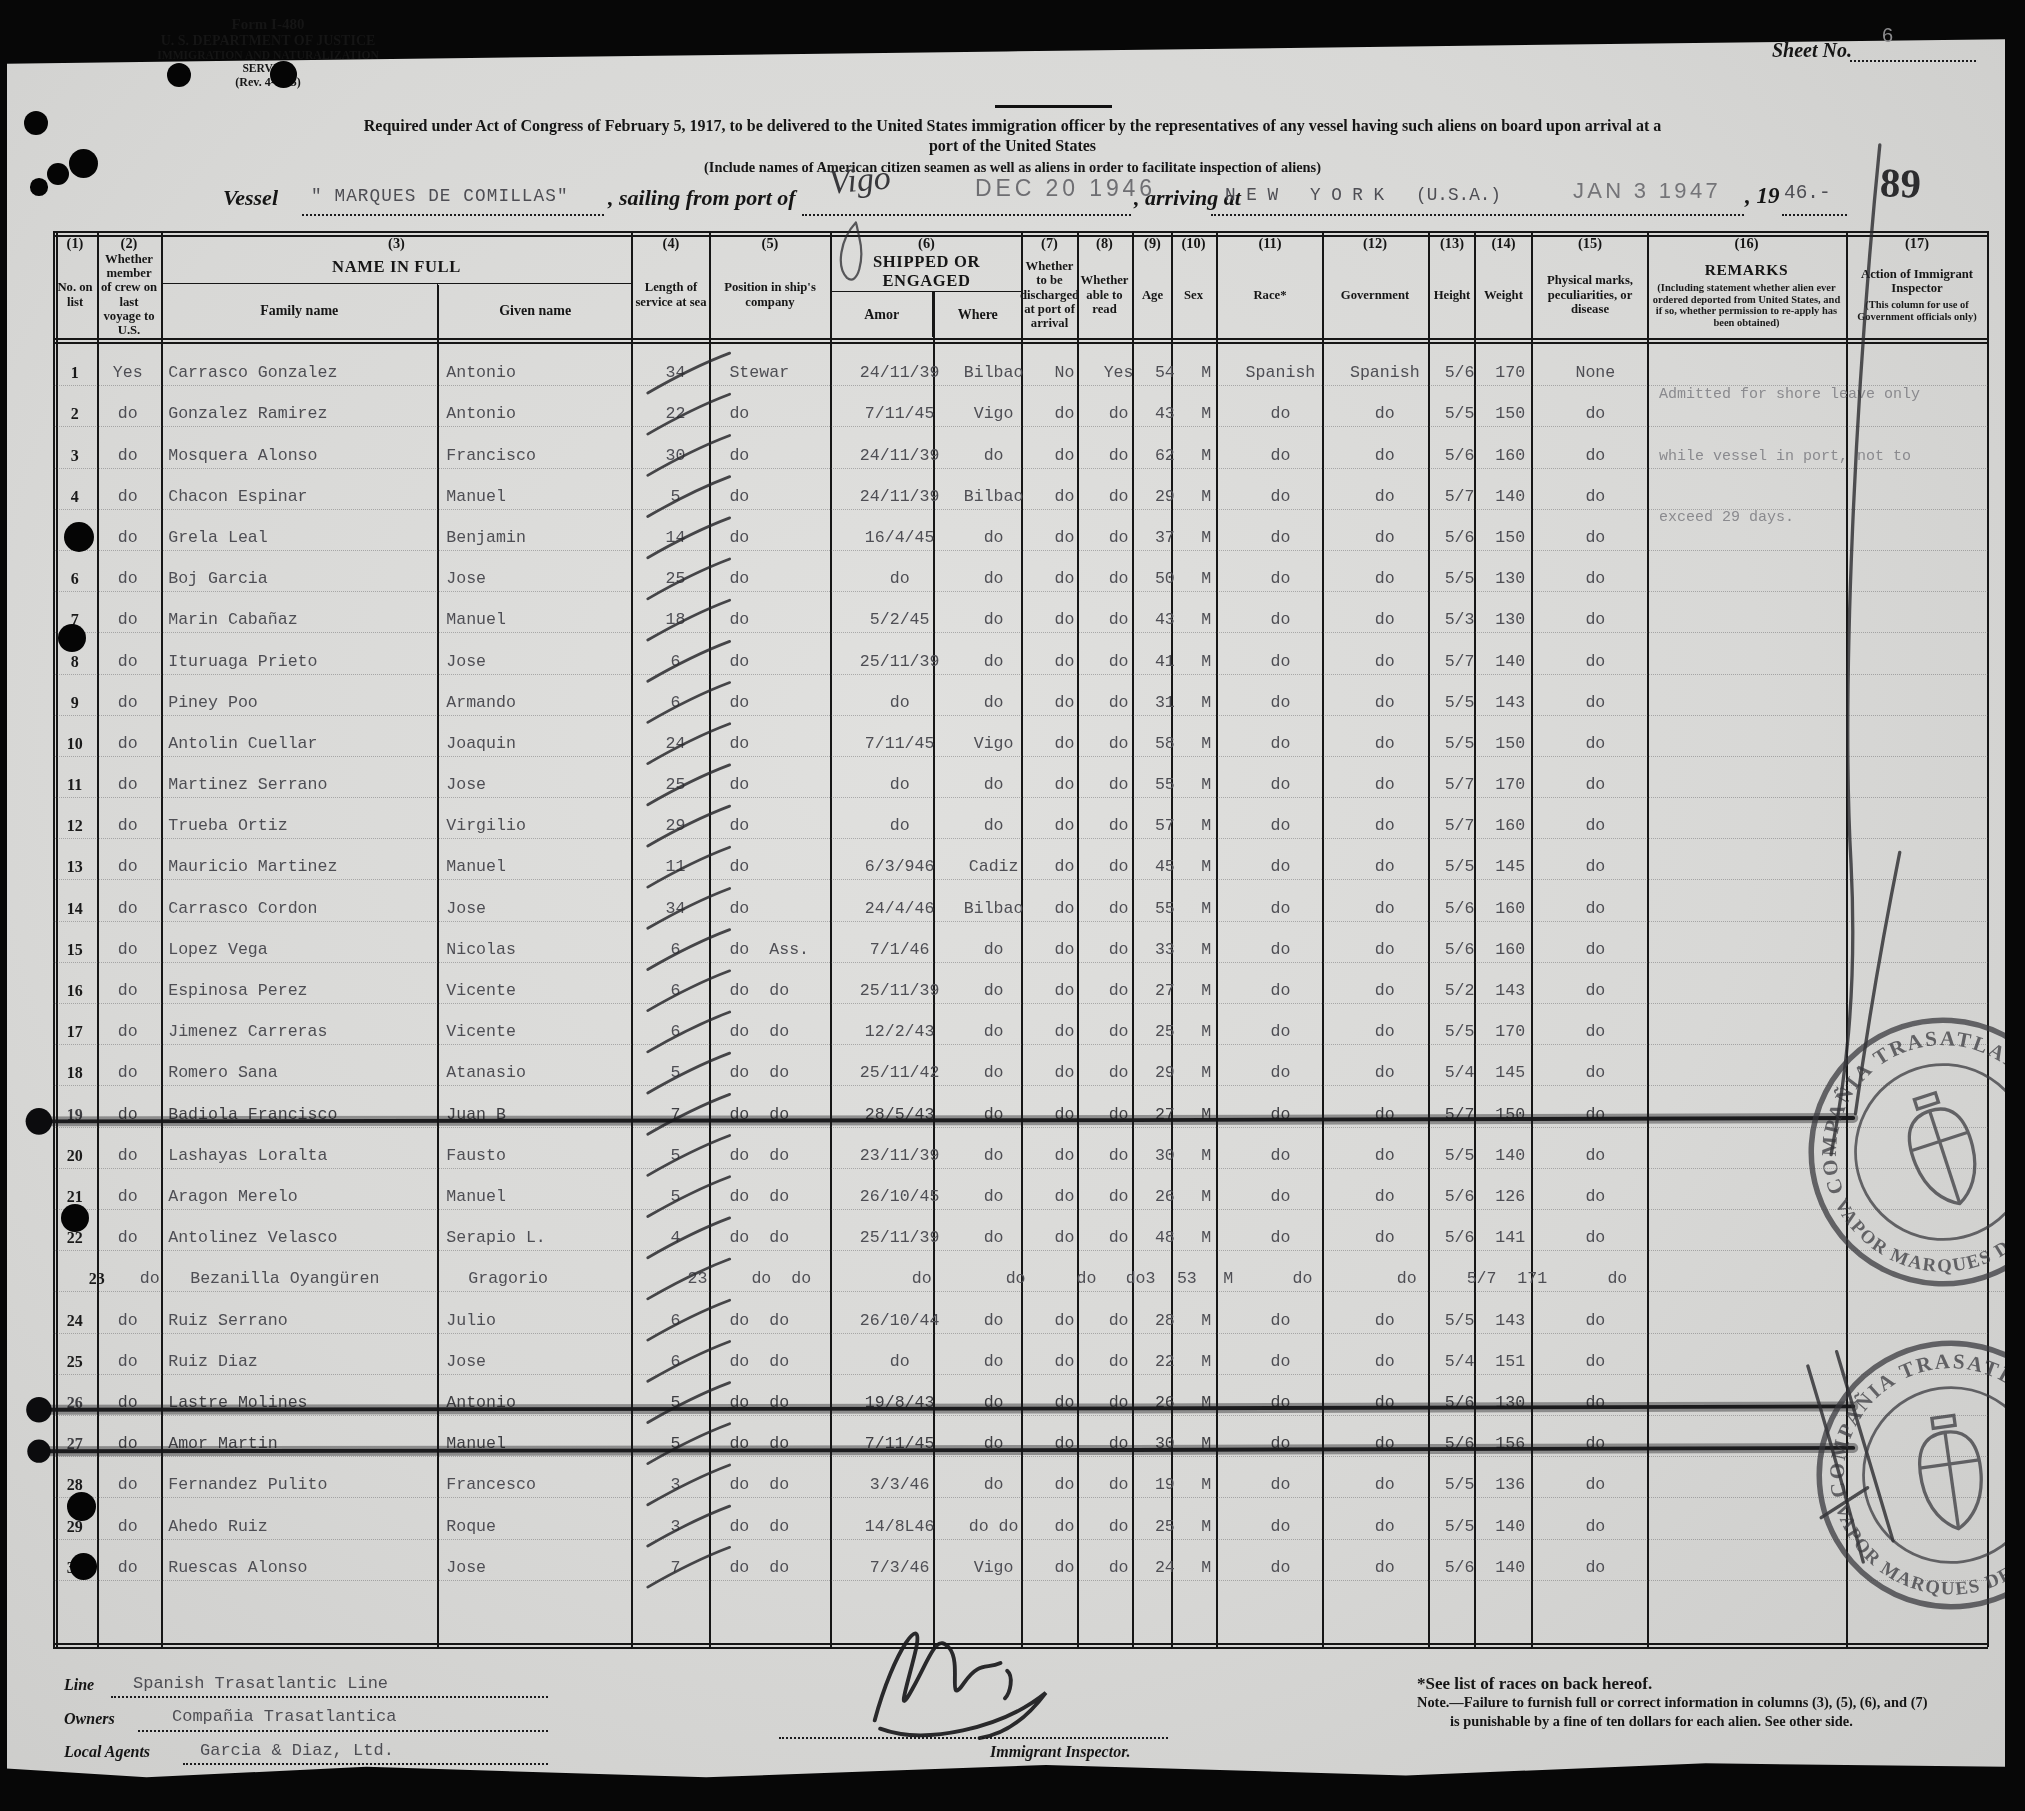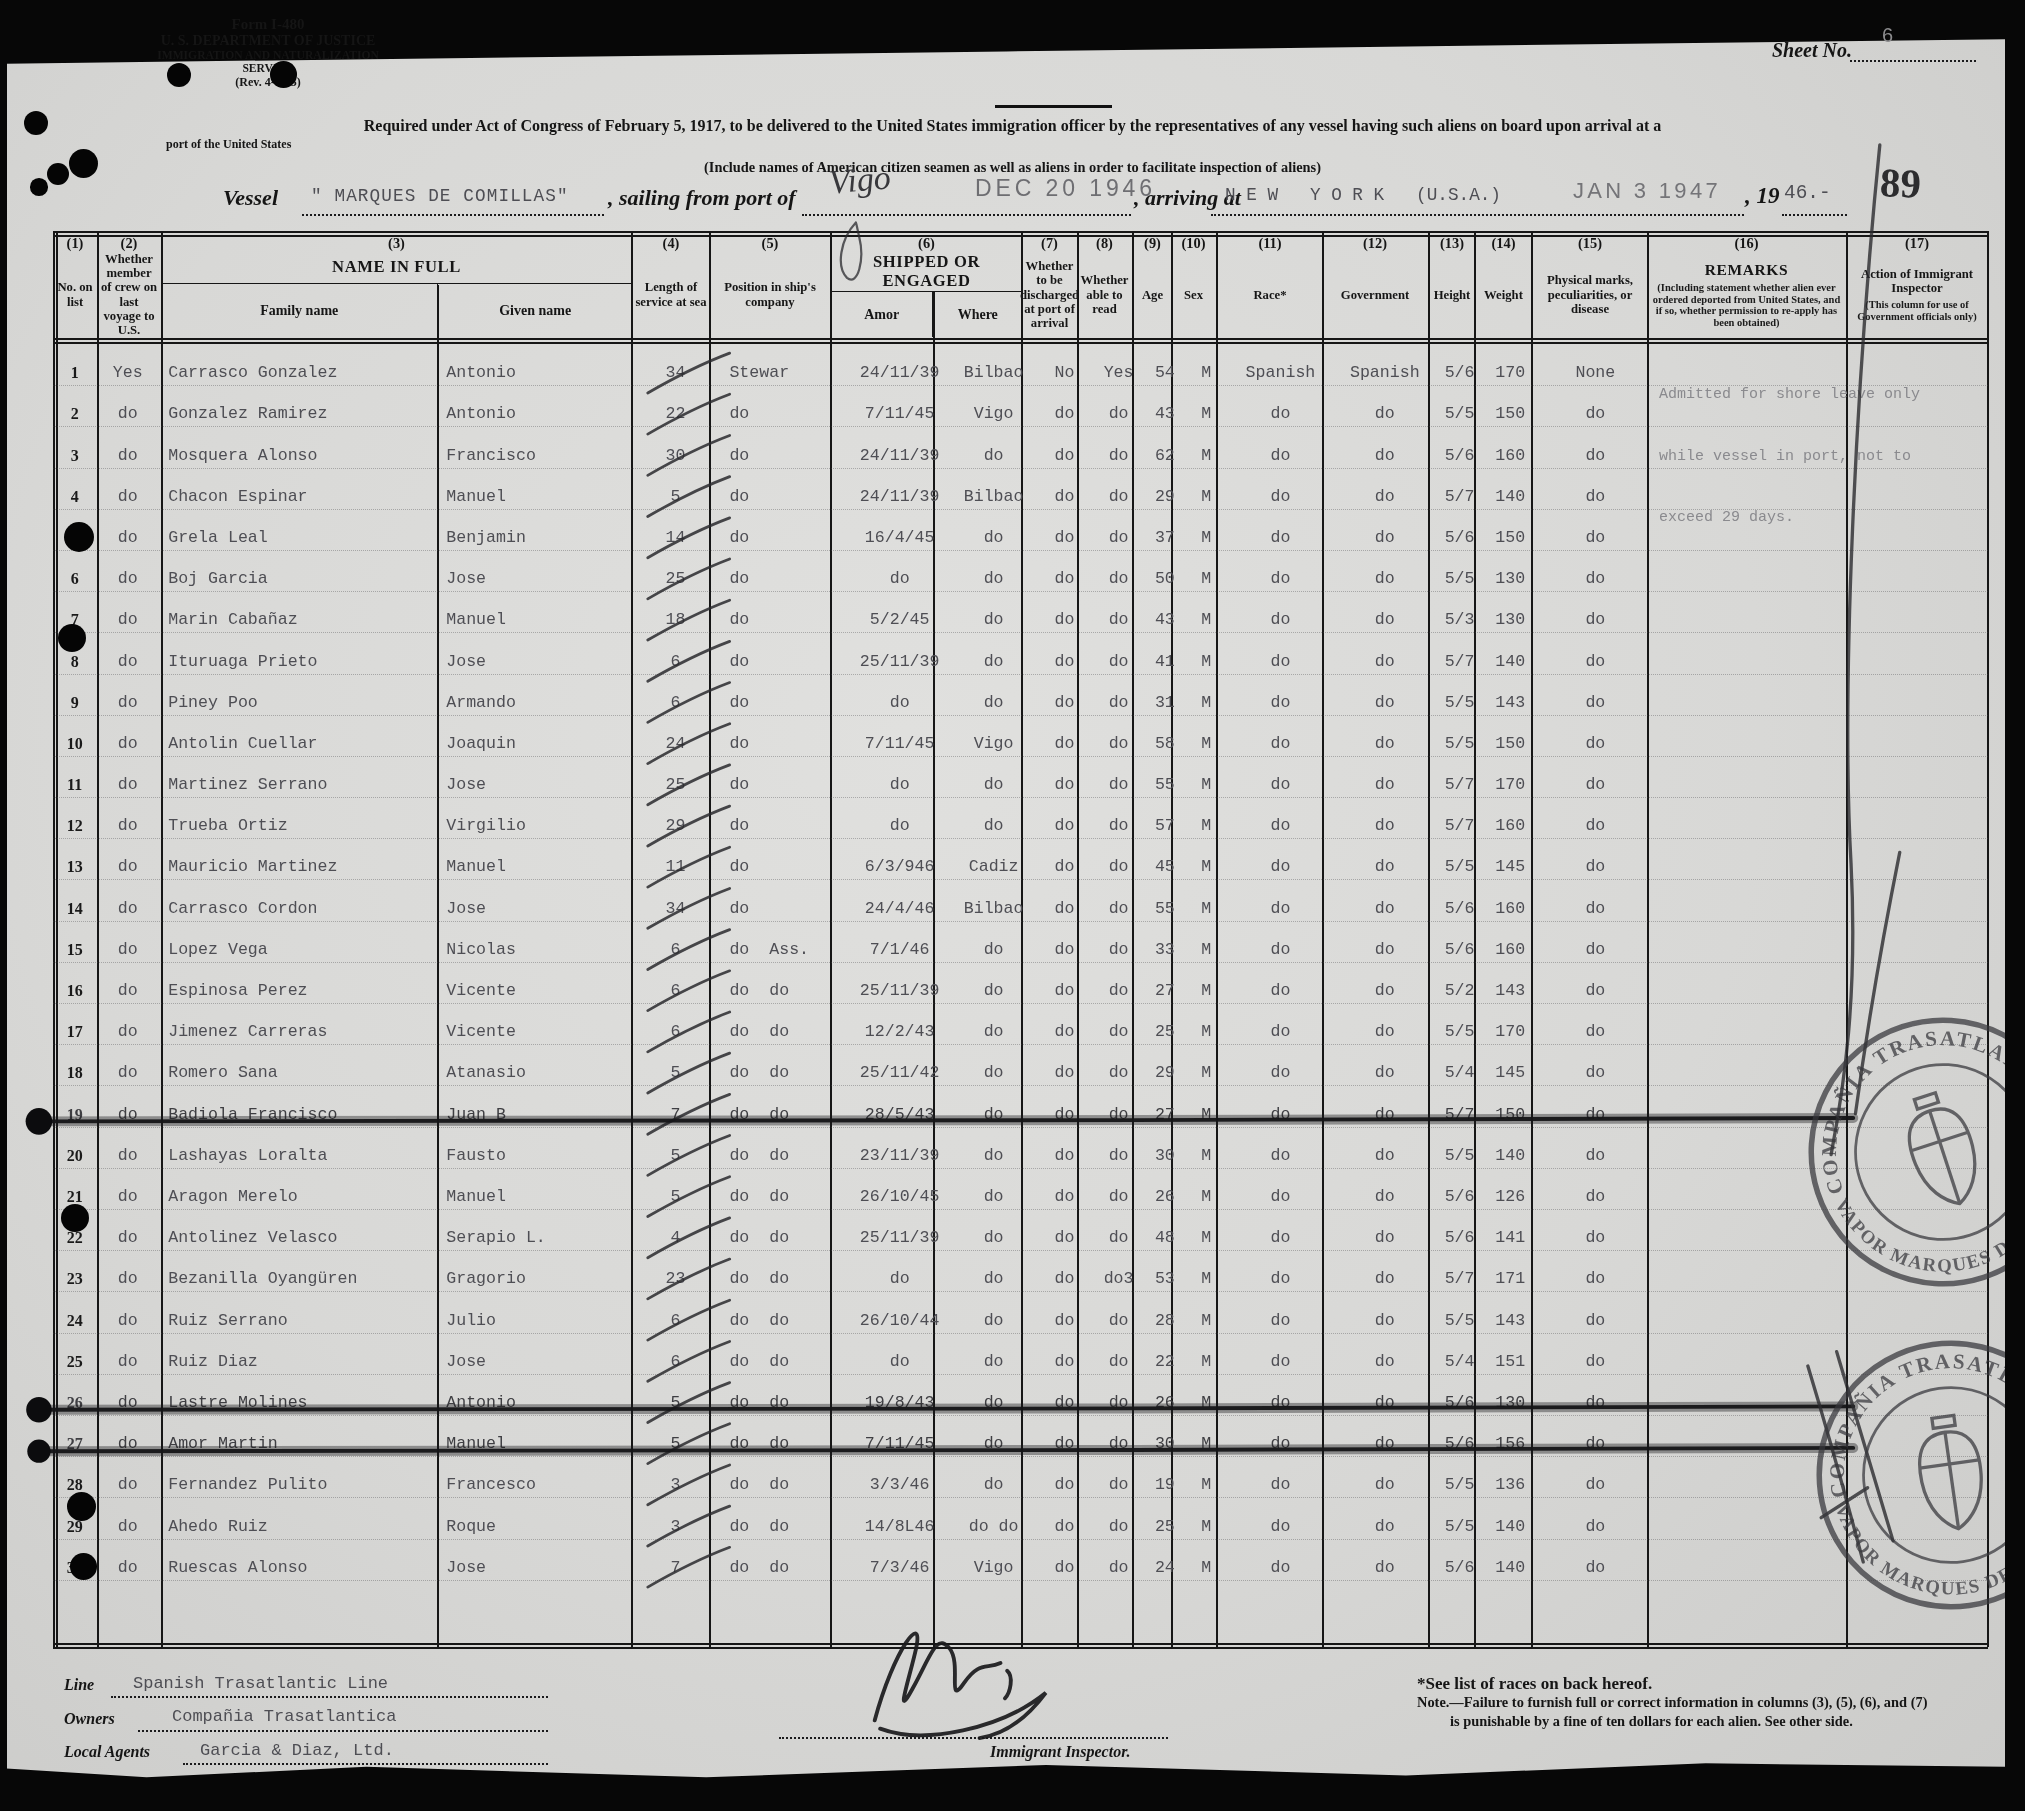--- a/index.html
+++ b/index.html
@@ -60,21 +60,21 @@
     <div style="font-size:12px;">(Rev. 4-1-45)</div>
   </div>
 
   <div class="abs ser it" style="left:1772px;top:39px;font-size:20px;z-index:3;">Sheet No.</div>
   <div class="dot" style="left:1850px;top:60px;width:126px;"></div>
   <div class="abs" style="left:1882px;top:24px;font-size:20px;color:#8b8b8d;font-family:'Liberation Sans','DejaVu Sans',sans-serif;z-index:3;">6</div>
   <div class="abs ser" style="left:1880px;top:159px;font-size:41px;color:#2d2d2f;transform:rotate(2deg);z-index:4;">89</div>
 
   <div class="abs" style="left:995px;top:105px;width:117px;height:2.8px;background:#111;z-index:3;"></div>
   <div class="abs ser" style="left:166px;top:117px;width:1693px;text-align:center;font-size:16px;z-index:3;">Required under Act of Congress of February 5, 1917, to be delivered to the United States immigration officer by the representatives of any vessel having such aliens on board upon arrival at a</div>
-  <div class="abs ser" style="left:166px;top:137px;width:1693px;text-align:left;font-size:12px;z-index:3;">port of the United States</div>
+  <div class="abs ser" style="left:166px;top:137px;width:1693px;text-align:center;font-size:16px;z-index:3;">port of the United States</div>
   <div class="abs ser" style="left:166px;top:159px;width:1693px;text-align:center;font-size:14.4px;z-index:3;">(Include names of American citizen seamen as well as aliens in order to facilitate inspection of aliens)</div>
 
   <div class="abs ser it" style="left:223px;top:185px;font-size:22px;z-index:3;">Vessel</div>
   <div class="dot" style="left:302px;top:214px;width:302px;"></div>
   <div class="abs mono" style="left:311px;top:186px;font-size:17.7px;letter-spacing:1.1px;z-index:3;">" MARQUES DE COMILLAS"</div>
   <div class="abs ser it" style="left:608px;top:185px;font-size:22px;z-index:3;">, sailing from port of</div>
   <div class="dot" style="left:802px;top:214px;width:329px;"></div>
   <div class="abs ser it" style="left:829px;top:161px;font-size:34px;color:#38383c;transform:rotate(-5deg);font-weight:500;z-index:4;">Vigo</div>
   <div class="abs" style="left:975px;top:175px;font-size:23px;letter-spacing:3.9px;color:#6e6e72;font-family:'Liberation Sans','DejaVu Sans',sans-serif;z-index:4;">DEC 20 1946</div>
   <div class="abs ser it" style="left:1134px;top:185px;font-size:22px;z-index:3;">, arriving at</div>
@@ -657,21 +657,21 @@
         <div class="tcell c-age" style="width: 39px;">48</div>
         <div class="tcell c-sex" style="width: 45px;">M</div>
         <div class="tcell c-race" style="width: 106px;">do</div>
         <div class="tcell c-nat" style="width: 106px;">do</div>
         <div class="tcell c-ht" style="width: 46px;">5/6</div>
         <div class="tcell c-wt" style="width: 57px;">141</div>
         <div class="tcell c-marks" style="width: 116px;">do</div>
         <div class="tcell c-remarks" style="width: 199px;"></div>
         <div class="tcell c-action" style="width: 142px;"></div>
       </div>
-      <div class="trow" style="top: 908px; width: 1935px;">
+      <div class="trow" style="top: 908px; width: 1935px; padding-left: 22px;">
         <div class="tcell c-n" style="width: 44px;">23</div>
         <div class="tcell c-member" style="width: 64px;">do</div>
         <div class="tcell c-family" style="width: 277px;">Bezanilla Oyangüren</div>
         <div class="tcell c-given" style="width: 194px;">Gragorio</div>
         <div class="tcell c-svc" style="width: 78px;">23</div>
         <div class="tcell c-pos" style="width: 122px;">do  do</div>
         <div class="tcell c-when" style="width: 102px;">do</div>
         <div class="tcell c-where" style="width: 89px;">do</div>
         <div class="tcell c-disch" style="width: 55px;">do</div>
         <div class="tcell c-read" style="width: 55px;">do3</div>

